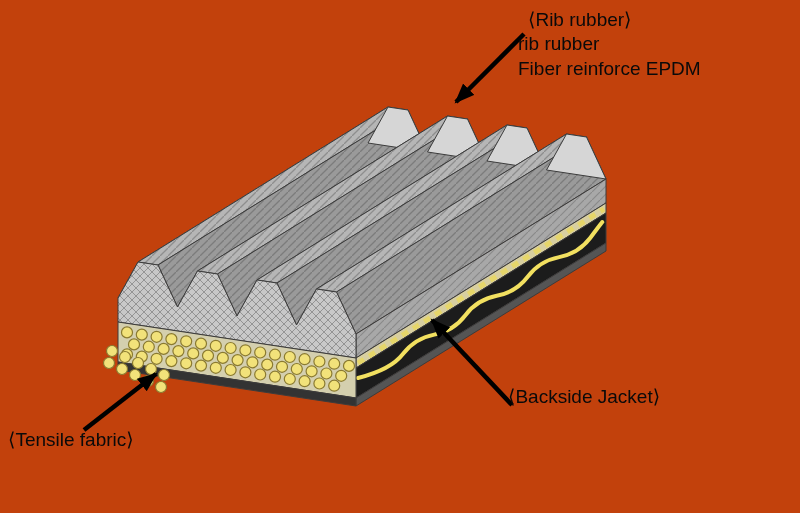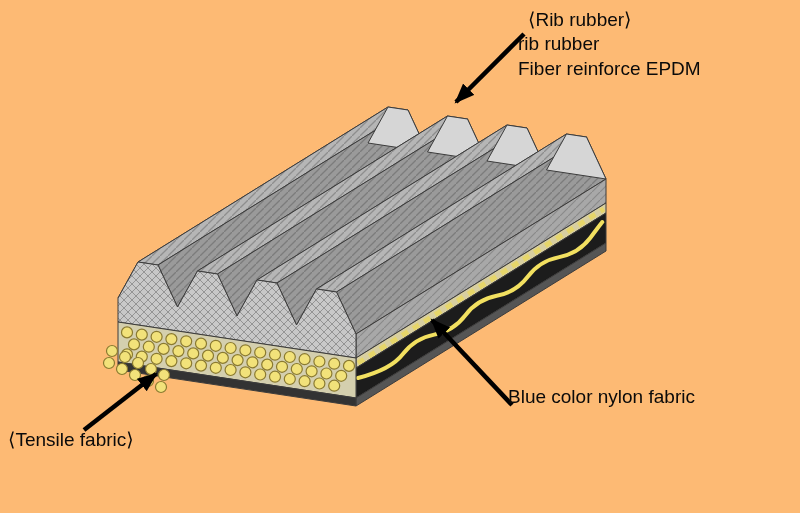--- a/index.html
+++ b/index.html
@@ -1,16 +1,16 @@
 <!DOCTYPE html>
 <html><head>
 <meta charset="utf-8">
 <style>
   html,body{margin:0;padding:0;background:#fff;}
-  .stage{position:relative;width:800px;height:513px;background:#fdba74;overflow:hidden;
+  .stage{position:relative;width:800px;height:513px;background:#c2410c;overflow:hidden;
          font-family:"Liberation Sans",sans-serif;}
   .stage svg{position:absolute;left:0;top:0;}
   .label{position:absolute;font-size:19px;line-height:1.28;color:#0a0a0a;white-space:nowrap;}
   #lbl-rib{left:518px;top:8px;}
   #lbl-rib .lh{padding-left:10px;}
   #lbl-tensile{left:8px;top:428px;}
   #lbl-back{left:508px;top:385px;}
 </style>
 </head>
 <body>
@@ -150,16 +150,16 @@
     <div class="lh">⟨Rib rubber⟩</div>
     <div>rib rubber</div>
     <div>Fiber reinforce EPDM</div>
   </div>
 
   <div class="label" id="lbl-tensile">
     <div>⟨Tensile fabric⟩</div>
   </div>
 
   <div class="label" id="lbl-back">
-    <div>Blue color nylon fabric</div>
+    <div>⟨Backside Jacket⟩</div>
   </div>
 
 </div>
 
 </body></html>

